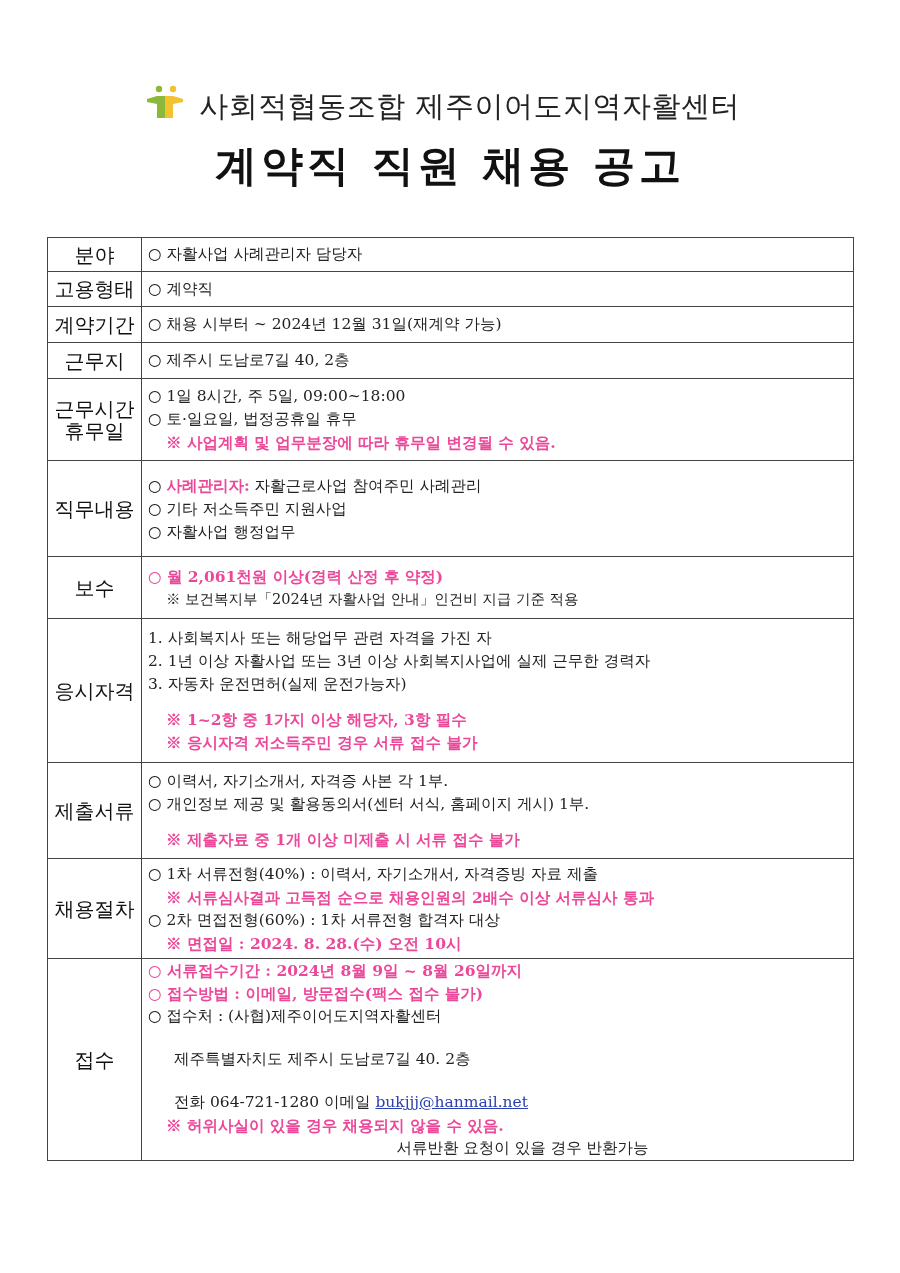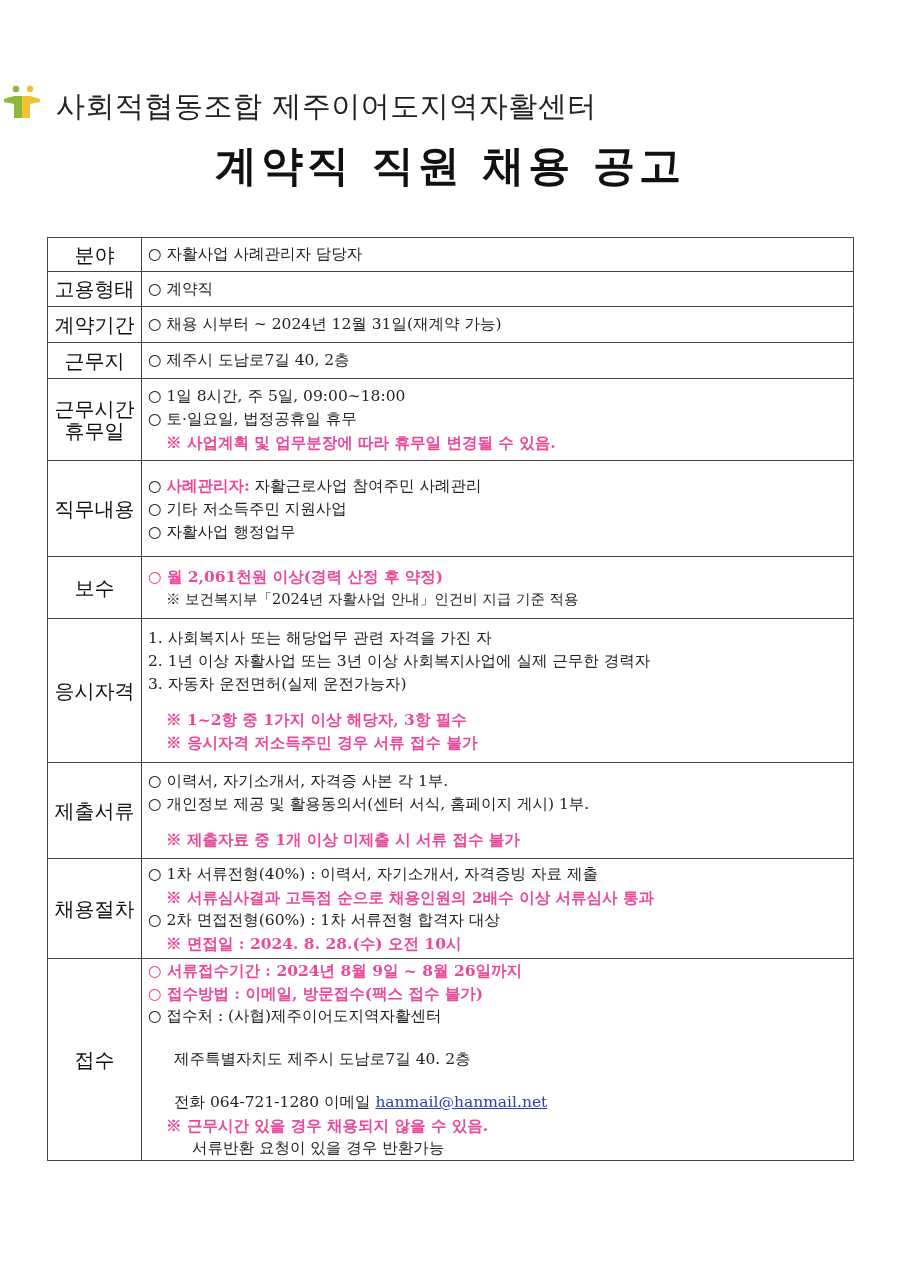--- a/index.html
+++ b/index.html
@@ -1,31 +1,31 @@
 <!DOCTYPE html>
 <html><head>
 <meta charset="utf-8">
 <style>
   html, body { margin:0; padding:0; background:#ffffff; }
   body { width:900px; height:1273px; position:relative; overflow:hidden;
          font-family:"DejaVu Serif","Liberation Serif",serif; color:#111; }
-  .header-org { position:absolute; left:0; top:84px; width:740px; text-align:left;
+  .header-org { position:absolute; left:0; top:84px; width:740px; text-align:right;
          font-family:"DejaVu Sans","Liberation Sans",sans-serif; font-size:29px; color:#222; letter-spacing:0.5px; }
   .header-org .logo { display:inline-block; vertical-align:-4px; margin-right:12px; }
   .title { position:absolute; left:0; top:138px; width:900px; text-align:center;
          font-family:"DejaVu Sans","Liberation Sans",sans-serif; font-weight:bold; font-size:42px; color:#111; letter-spacing:4px; }
   table.notice { position:absolute; left:47px; top:237px; width:807px; border-collapse:collapse; }
   table.notice td { border:1.5px solid #444; padding:0; vertical-align:middle; }
   td.label { width:93px; text-align:center; font-family:"DejaVu Sans","Liberation Sans",sans-serif;
          font-size:20px; color:#111; line-height:22px; }
   td.content { padding-left:6px !important; font-size:15.5px; line-height:23px; color:#222; }
   .line { white-space:nowrap; }
   .ind1 { padding-left:18px; }
   .ind2 { padding-left:26px;margin-top:20px; }
-  .ind3 { padding-left:44px; }
+  .ind3 { padding-left:44px;text-align:center; }
   .b { font-weight:bold; color:#ec4899; }
   .gap { height:12px; }
   .link { color:#2a3fb0; text-decoration:underline; }
 </style>
 </head>
 <body>
 
 <div class="header-org">
   <span class="logo">
     <svg width="44" height="36" viewBox="0 0 44 36">
@@ -132,19 +132,19 @@
     </td>
   </tr>
 
   <tr style="height:188px;">
     <td class="label">접수</td>
     <td class="content">
       <div class="line b">○ 서류접수기간 : 2024년 8월 9일 ~ 8월 26일까지</div>
       <div class="line b">○ 접수방법 : 이메일, 방문접수(팩스 접수 불가)</div>
       <div class="line">○ 접수처 : (사협)제주이어도지역자활센터</div>
       <div class="line ind2">제주특별자치도 제주시 도남로7길 40. 2층</div>
-      <div class="line ind2"><span>전화 064-721-1280 이메일 </span><a class="link">hanmail@hanmail.net</a></div>
-      <div class="line ind1 b">※ 근무시간 있을 경우 채용되지 않을 수 있음.</div>
+      <div class="line ind2"><span>전화 064-721-1280 이메일 </span><a class="link">bukjjj@hanmail.net</a></div>
+      <div class="line ind1 b">※ 허위사실이 있을 경우 채용되지 않을 수 있음.</div>
       <div class="line ind3">서류반환 요청이 있을 경우 반환가능</div>
     </td>
   </tr>
 </tbody>
   </table>
 
 </body></html>

